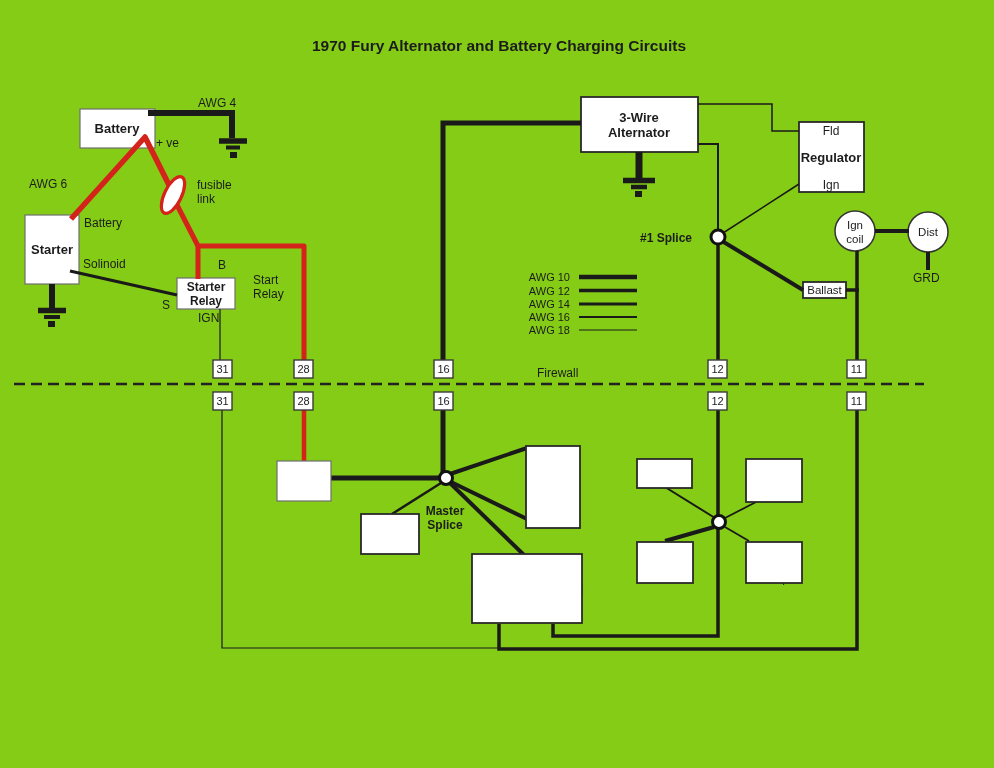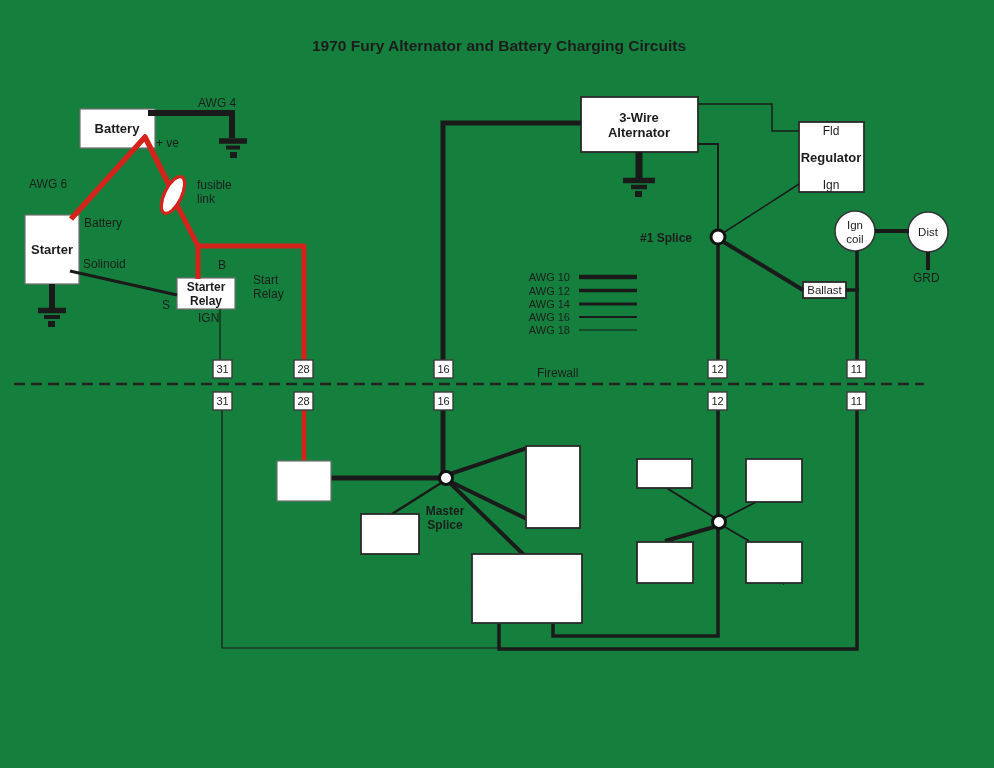--- a/index.html
+++ b/index.html
@@ -1,16 +1,16 @@
 <!DOCTYPE html>
 <html><head>
 <meta charset="utf-8">
 <style>
   html,body{margin:0;padding:0;background:#fff;}
-  .stage{width:994px;height:768px;position:relative;background:#15803d;}
+  .stage{width:994px;height:768px;position:relative;background:#84cc16;}
   svg{display:block;font-family:"Liberation Sans", sans-serif;}
   text{fill:#1c1c1c;font-family:"Liberation Sans", sans-serif;font-size:12px;}
   .ttl{font-size:15.5px;font-weight:bold;}
   .b{font-weight:bold;}
   .t13{font-size:13px;}
   .t11{font-size:11px;}
   .t115{font-size:11.5px;}
   .mid{text-anchor:middle;}
   .end{text-anchor:end;}
   .box{fill:#fff;stroke:#2a2a2a;stroke-width:1.8;}

